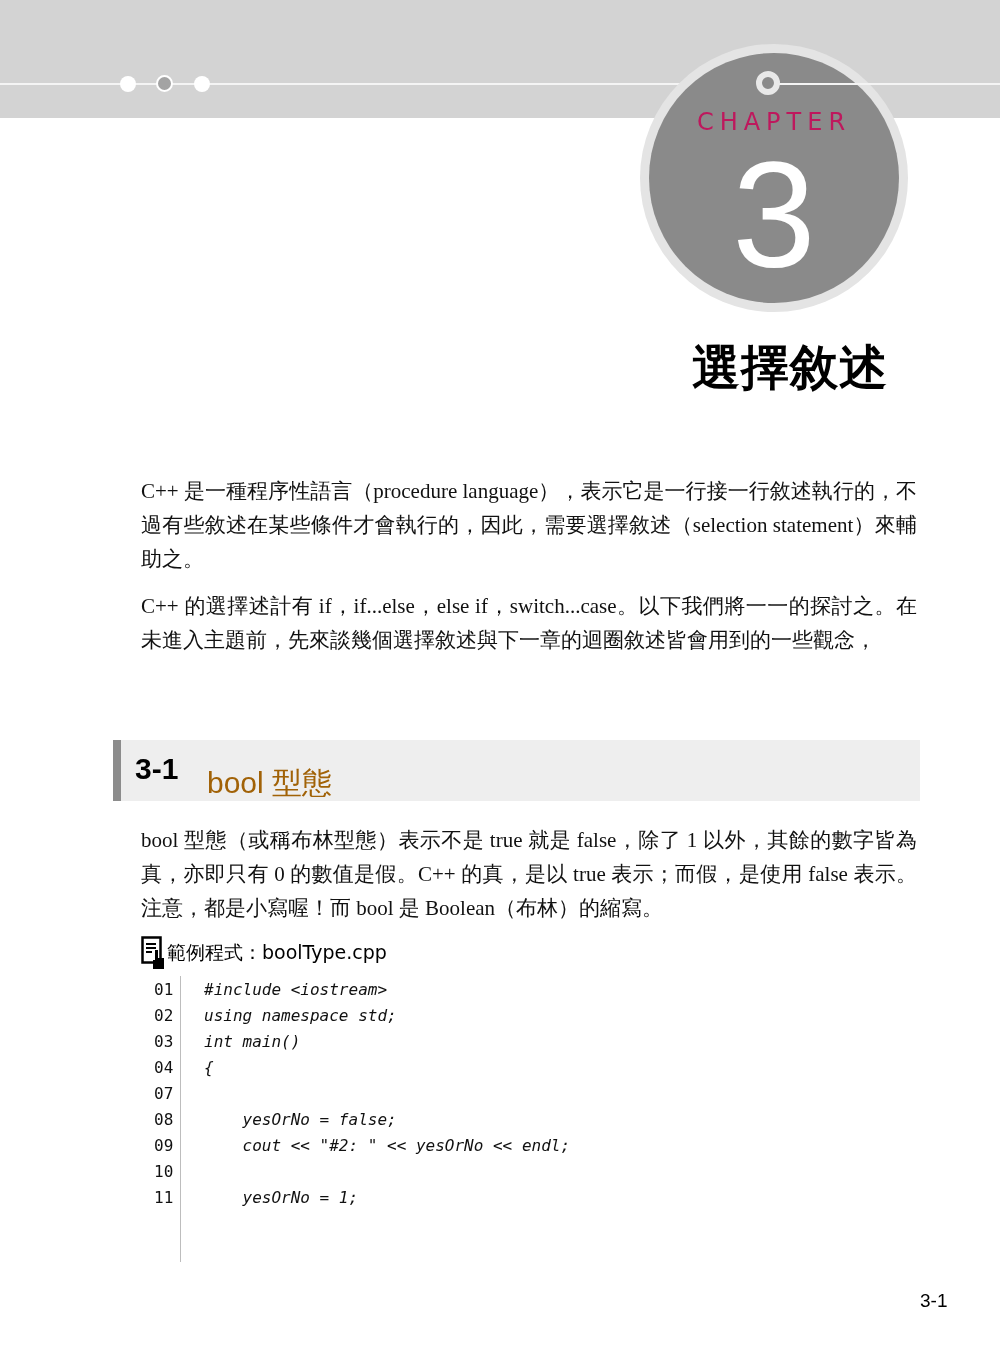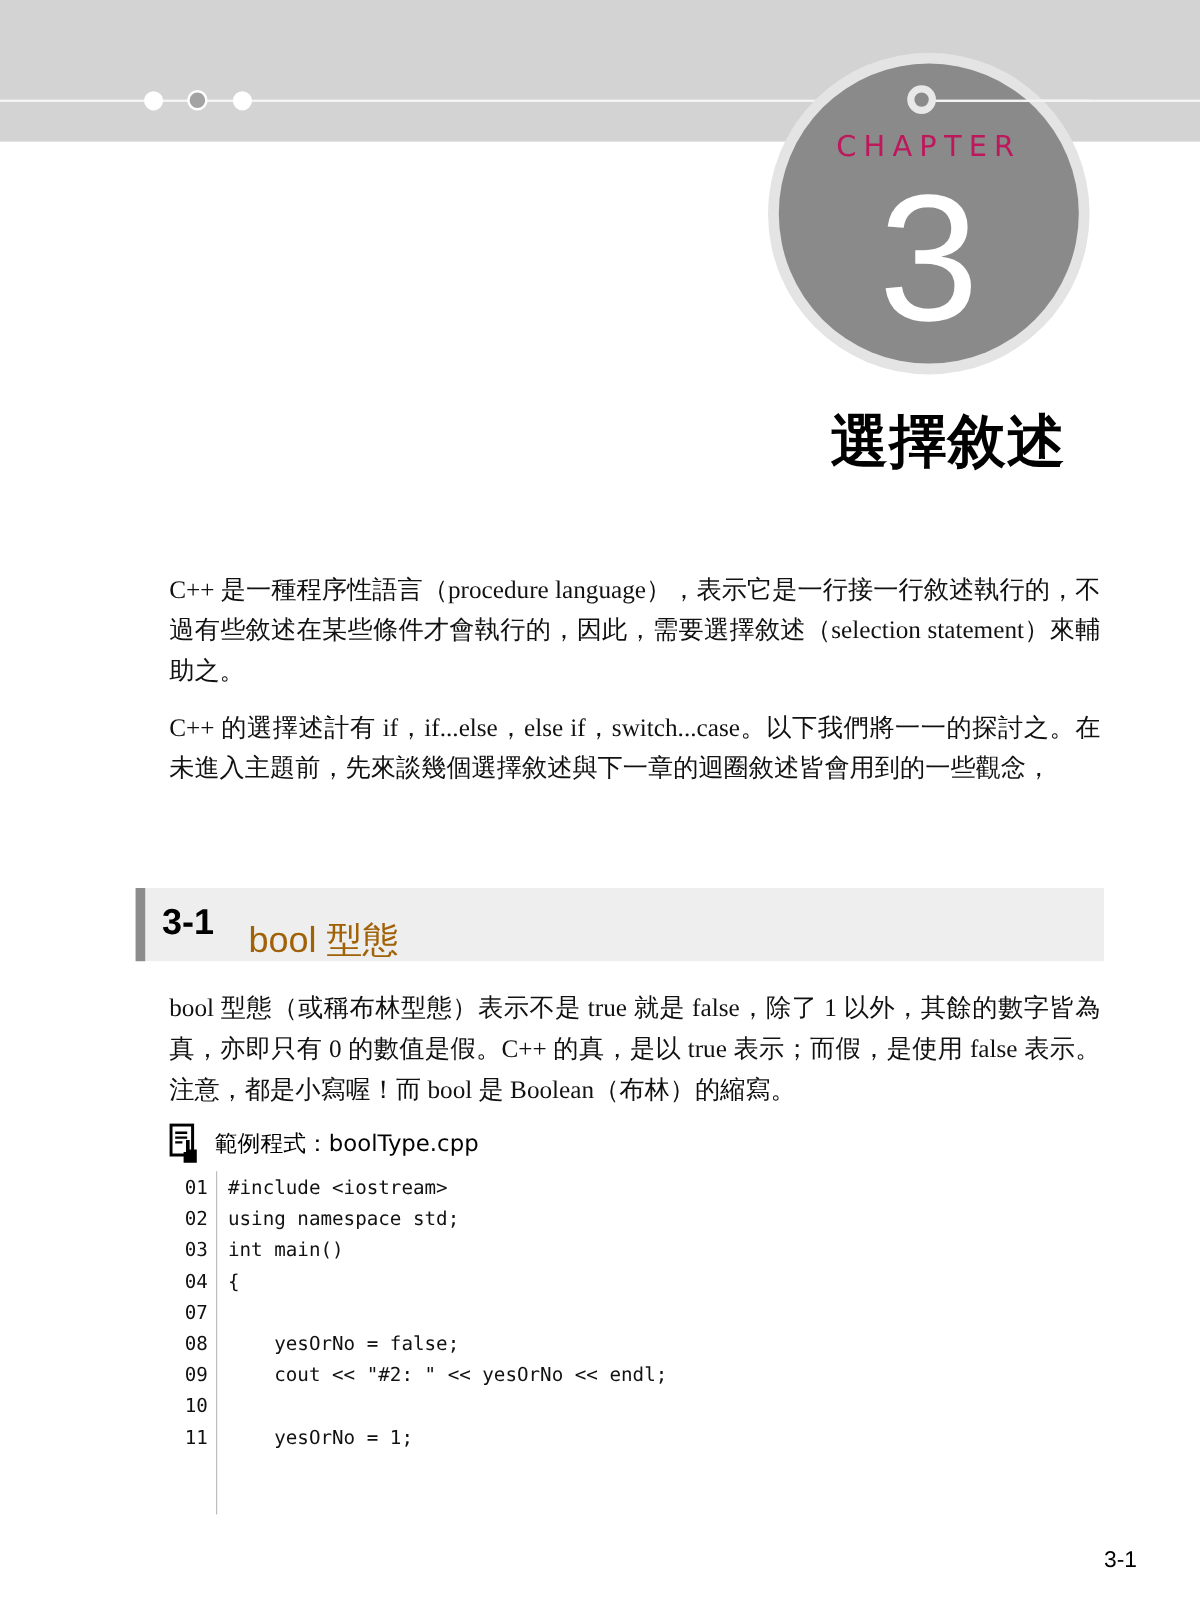--- a/index.html
+++ b/index.html
@@ -69,34 +69,34 @@
   .section-title {
     position: absolute; left: 86px; top: 12px;
     font-family: "Liberation Sans", sans-serif; font-size: 30px; color: #a16207; margin-top: 11px;
   }
   .example-head {
     position: absolute; left: 141px; top: 935px; height: 36px;
     display: flex; align-items: center;
   }
   .example-icon { width: 26px; height: 34px; }
   .example-label {
-    margin-left: 12px; font-family: "DejaVu Sans", sans-serif; font-size: 19px; color: #000;
+    margin-left: 0; font-family: "DejaVu Sans", sans-serif; font-size: 19px; color: #000;
   }
   .code {
     position: absolute; left: 150px; top: 976px; width: 600px;
   }
   .code-gutter-line {
     position: absolute; left: 30px; top: 0; width: 1px; height: 286px; background: #bdbdbd;
   }
   .code-row {
     height: 26px; display: flex; align-items: center;
     font-family: "DejaVu Sans Mono", "Liberation Mono", monospace; font-size: 16px; color: #111;
   }
   .code-num { width: 30px; text-align: left; padding-left: 4px; box-sizing: border-box; }
-  .code-text { margin-left: 10px; white-space: pre; }
+  .code-text { margin-left: 24px; white-space: pre; font-style: italic; }
   .page-number {
     position: absolute; left: 920px; top: 1290px;
     font-family: "Liberation Sans", sans-serif; font-size: 19px; color: #000;
   }
 </style>
 </head>
 <body>
 
 <div class="top-band"></div>
 <div class="top-line"></div>

